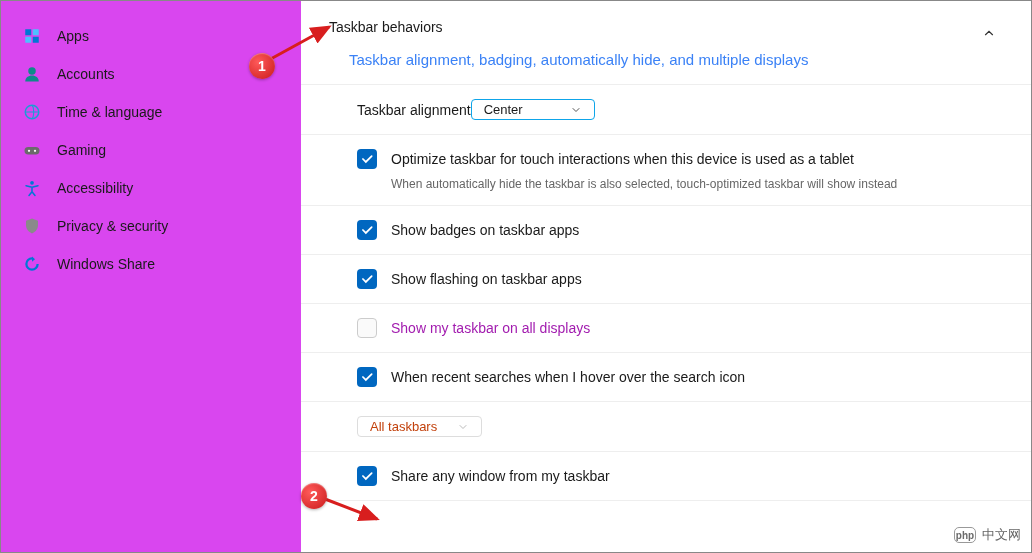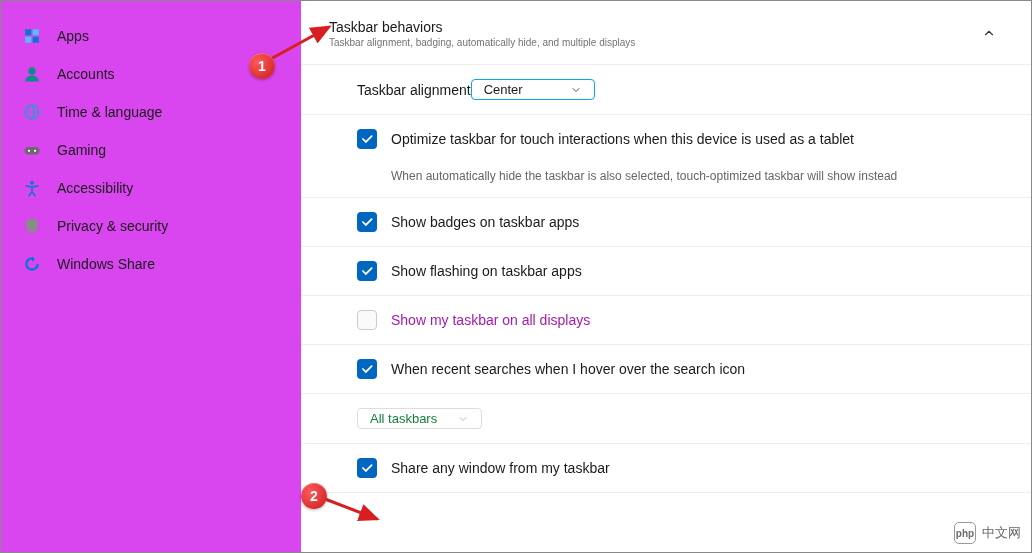--- a/index.html
+++ b/index.html
@@ -38,35 +38,35 @@
       overflow-y: auto;
       background: #fff;
     }
     .header {
       padding: 18px 28px 16px 28px;
       display: flex;
       align-items: flex-start;
       justify-content: space-between;
       border-bottom: 1px solid #eee;
     }
-    .header-text h2 { font-size: 14px; font-weight: 400; margin-bottom: 2px; }
-    .header-text p { font-size: 10px; color: #737373; }
+    .header-text h2 { font-size: 14px; font-weight: 400; margin-bottom: 16px; }
+    .header-text p { font-size: 15px; color: #3b82f6; margin-left: 20px; }
     .chev {
       width: 28px; height: 28px;
       display: flex; align-items: center; justify-content: center;
       cursor: pointer;
     }
     .row {
       padding: 14px 28px 14px 56px;
       border-bottom: 1px solid #eee;
       display: flex;
       align-items: center;
       justify-content: flex-start;
     }
-    .row.stack { flex-direction: column; align-items: flex-start; gap: 20px; }
+    .row.stack { flex-direction: column; align-items: flex-start; gap: 8px; }
     .row-left { display: flex; align-items: center; gap: 14px; }
     .row-text { font-size: 14px; }
     .row-sub { font-size: 12px; color: #666; }
     .muted .row-text { color: #a21caf; }
     .checkbox {
       width: 20px; height: 20px; border-radius: 4px;
       display: flex; align-items: center; justify-content: center;
       flex-shrink: 0;
     }
     .checkbox.checked { background: #0067c0; }
@@ -79,21 +79,21 @@
       padding: 2px 12px;
       min-width: 124px;
       display: flex;
       align-items: center;
       justify-content: space-between;
       gap: 20px;
       font-size: 13px;
       cursor: pointer;
       background: #fff;
     }
-    .select.disabled { color: #15803d; border-color: #ddd; cursor: default; }
+    .select.disabled { color: #c2410c; border-color: #ddd; cursor: default; }
     .callout {
       position: absolute;
       width: 26px; height: 26px;
       background: radial-gradient(circle at 35% 35%, #ff5a5a, #c91a1a);
       border-radius: 50%;
       display: flex; align-items: center; justify-content: center;
       color: #fff; font-weight: 600; font-size: 14px;
       box-shadow: 0 1px 3px rgba(0,0,0,0.3), inset 0 1px 1px rgba(255,255,255,0.3);
       z-index: 50;
     }
@@ -103,21 +103,21 @@
       pointer-events: none;
     }
     .watermark {
       position: absolute;
       right: 10px; bottom: 8px;
       display: flex; align-items: center; gap: 6px;
       font-size: 13px; color: #666;
       z-index: 60;
     }
     .watermark .logo {
-      width: 22px; height: 22px;
+      width: 22px; height: 16px;
       font-size: 10px;
       display: flex; align-items: center; justify-content: center;
       color: #6b6b6b;
       font-weight: 700;
       border: 1px solid #999;
       border-radius: 5px;
     }
   </style>
 </head>
 <body>

